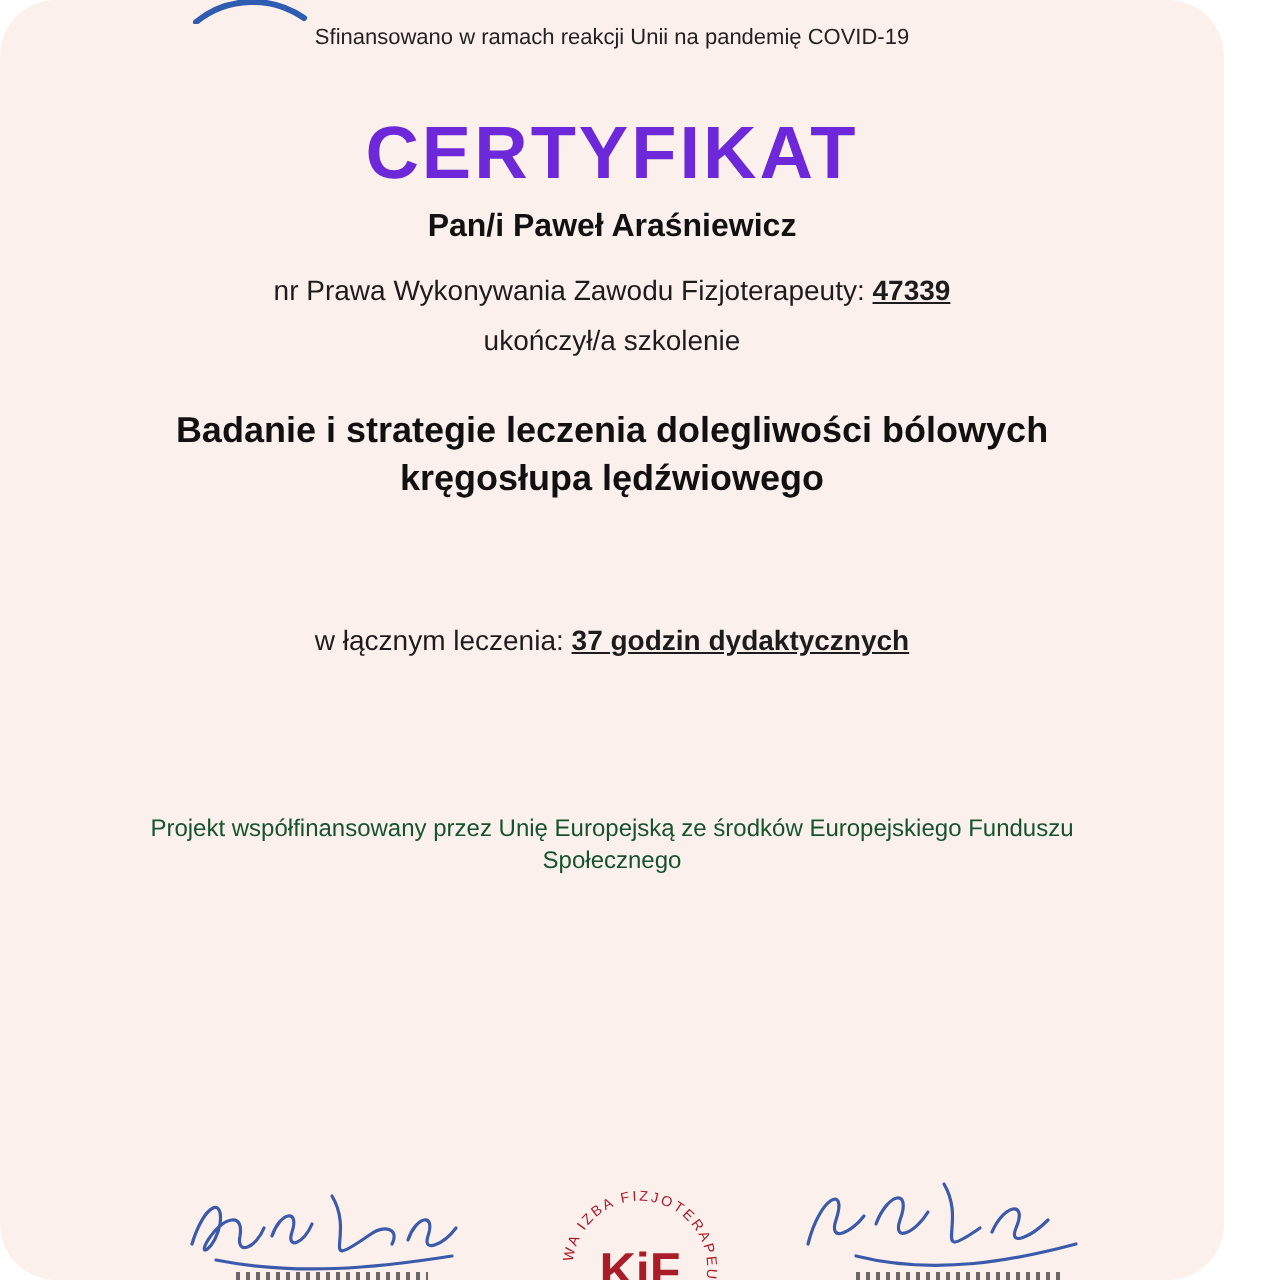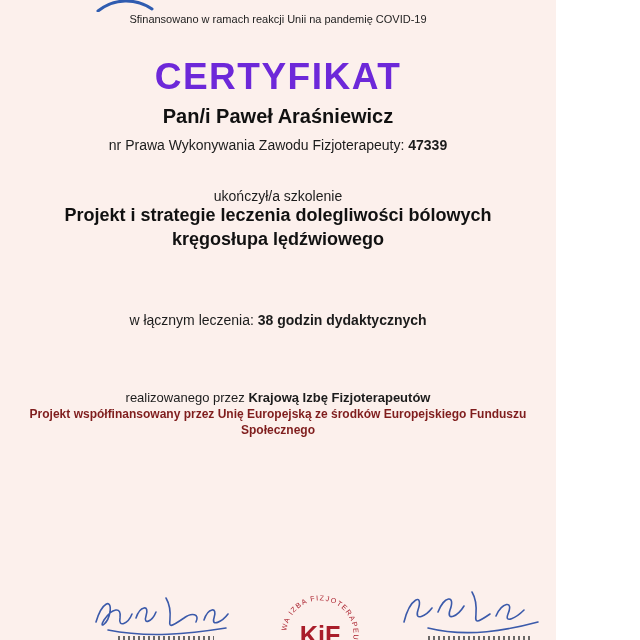--- a/index.html
+++ b/index.html
@@ -1,43 +1,44 @@
 <!DOCTYPE html>
 <html><head>
 <meta charset="utf-8">
 <style>
   html,body{margin:0;padding:0;}
   .page{
     position:relative;
-    width:556px;height:640px;
+    width:612px;height:640px;
     background:#fcf0ec;
     overflow:hidden;
     font-family:"Liberation Sans", sans-serif;
     color:#1c1c1c;
+    border-radius:28px;
   }
   .center-line{
     position:absolute;
     left:50%;
     transform:translateX(-50%);
     text-align:center;
     white-space:normal;
     width:600px;
   }
-  .b{font-weight:bold;}
+  .b{font-weight:bold;text-decoration:underline;}
   .funding-note{top:13px;font-size:11px;color:#222;}
   .cert-title{
     top:56px;
     font-size:37px;
     font-weight:bold;
     letter-spacing:1.5px;
     color:#6d28d9;
   }
-  .recipient{top:105px;font-size:20px;font-weight:bold;color:#111;}
+  .recipient{top:105px;font-size:16px;font-weight:bold;color:#111;}
   .license{top:137px;font-size:14px;}
-  .completion{top:162px;font-size:14px;margin-top:26px;}
+  .completion{top:162px;font-size:14px;}
   .course-title{
     top:203px;
     font-size:18px;
     font-weight:bold;
     line-height:1.35;
     width:520px;
     color:#111;
   }
   .mode{top:280px;font-size:14px;}
   .duration{top:312px;font-size:14px;}
@@ -46,22 +47,21 @@
     font-size:14px;
     line-height:1.35;
     width:576px;
   }
   .organizer{top:390px;font-size:13px;}
   .cofinance{
     top:407px;
     font-size:12px;
     line-height:1.3;
     width:500px;
-    color:#7f1d1d;
-    font-weight:bold;
+    color:#14532d;
   }
   .logo-fragment{position:absolute;left:96px;top:0;}
   .signature{position:absolute;}
   .signature-left{left:88px;top:584px;}
   .signature-right{left:398px;top:582px;}
   .stamp{position:absolute;left:278px;top:592px;width:84px;height:84px;}
   .cutoff-text{
     position:absolute;
     height:4px;
     top:636px;
@@ -86,33 +86,29 @@
 
   <div class="center-line recipient">Pan/i Paweł Araśniewicz</div>
 
   <div class="center-line license">
     <span>nr Prawa Wykonywania Zawodu Fizjoterapeuty:</span>
     <span class="b">47339</span>
   </div>
 
   <div class="center-line completion">ukończył/a szkolenie</div>
 
-  <div class="center-line course-title">Projekt i strategie leczenia dolegliwości bólowych kręgosłupa lędźwiowego</div>
+  <div class="center-line course-title">Badanie i strategie leczenia dolegliwości bólowych kręgosłupa lędźwiowego</div>
 
 
   <div class="center-line duration">
     <span>w łącznym leczenia:</span>
-    <span class="b">38 godzin dydaktycznych</span>
+    <span class="b">37 godzin dydaktycznych</span>
   </div>
 
 
-  <div class="center-line organizer">
-    <span>realizowanego przez</span>
-    <span class="b">Krajową Izbę Fizjoterapeutów</span>
-  </div>
 
   <div class="center-line cofinance">Projekt współfinansowany przez Unię Europejską ze środków Europejskiego Funduszu Społecznego</div>
 
   <svg class="signature signature-left" width="152" height="56" viewBox="0 0 152 56">
     <g fill="none" stroke="#2b4ea5" stroke-width="1.6" stroke-linecap="round" opacity="0.92">
       <path d="M8 38 C14 18 24 14 22 28 C20 40 10 46 16 36 C24 24 34 22 32 34 C30 44 40 40 44 30"></path>
       <path d="M48 34 C52 22 62 20 58 32 C55 41 64 38 68 28"></path>
       <path d="M78 14 C90 34 70 52 96 34 C104 28 112 30 108 38"></path>
       <path d="M116 36 C120 24 130 22 126 34 C123 43 134 38 140 30"></path>
       <path d="M20 46 C60 54 100 50 138 44"></path>

